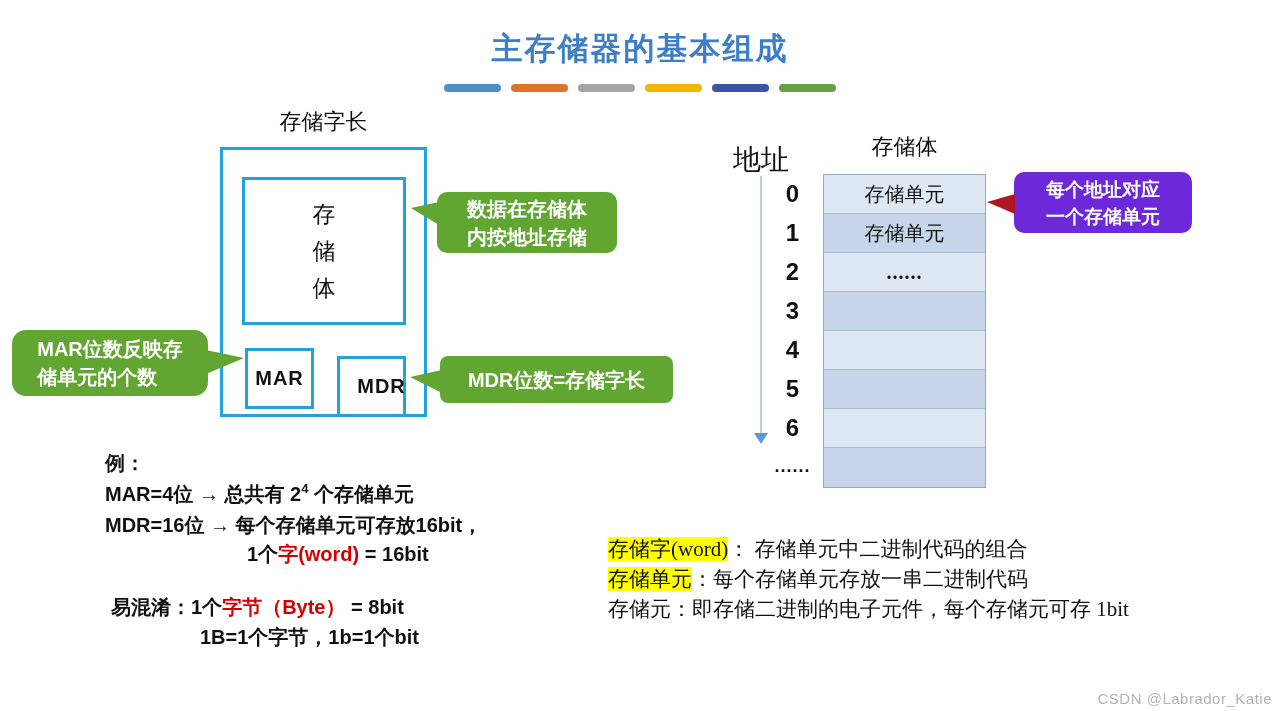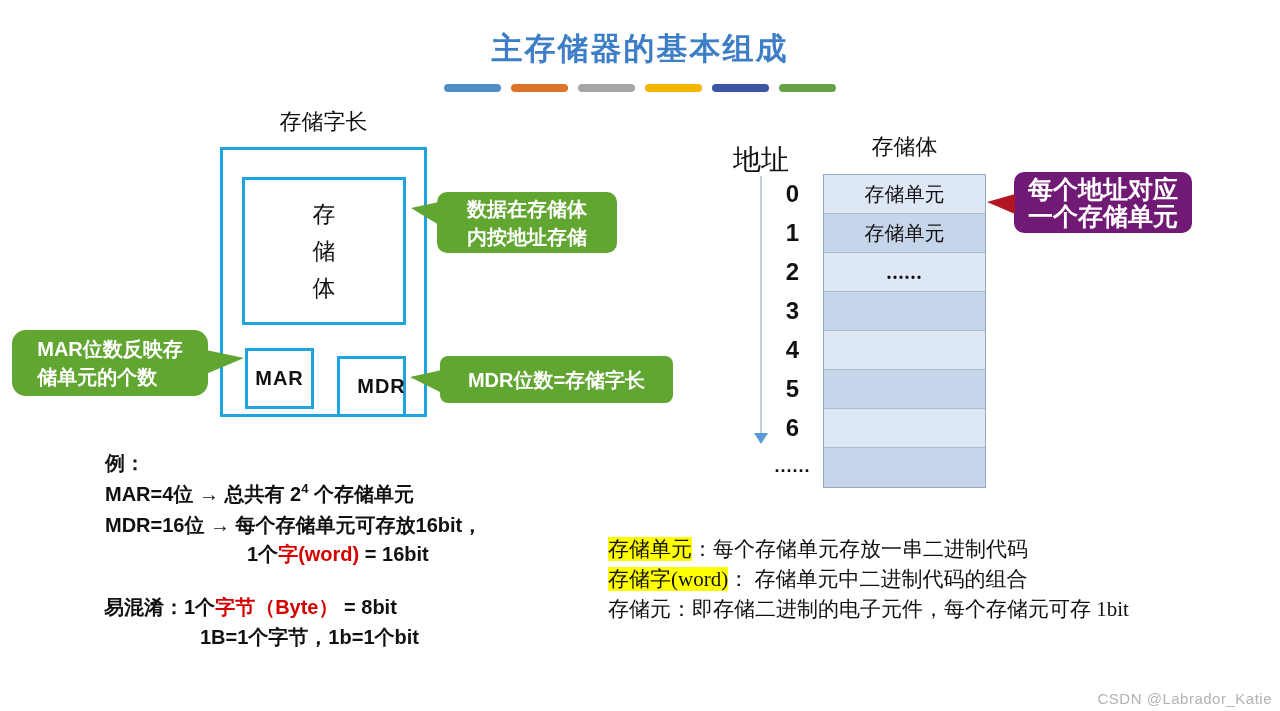--- a/index.html
+++ b/index.html
@@ -37,21 +37,21 @@
     display:flex;align-items:center;justify-content:center;text-align:left;
     font-size:20px;font-weight:600;line-height:28px;
   }
   .callout .tri{position:absolute;width:0;height:0;}
   .co-data{left:437px;top:192px;width:180px;height:61px;}
   .co-data .tri{left:-26px;top:10px;border-top:6px solid transparent;border-bottom:17px solid transparent;border-right:28px solid #61a630;}
   .co-mar{left:12px;top:330px;width:196px;height:66px;border-radius:14px;}
   .co-mar .tri{right:-36px;top:20px;border-top:8px solid transparent;border-bottom:16px solid transparent;border-left:38px solid #61a630;}
   .co-mdr{left:440px;top:356px;width:233px;height:47px;border-radius:8px;}
   .co-mdr .tri{left:-30px;top:14px;border-top:7px solid transparent;border-bottom:16px solid transparent;border-right:32px solid #61a630;}
-  .co-addr{left:1014px;top:172px;width:178px;height:61px;background:#701a75;font-size:25px;font-weight:700;line-height:27px;text-align:center;}
+  .co-addr{left:1014px;top:172px;width:178px;height:61px;background:#6d28d9;font-size:19px;font-weight:700;line-height:27px;text-align:center;}
   .co-addr .tri{left:-27px;top:22px;border-top:8px solid transparent;border-bottom:12px solid transparent;border-right:28px solid #b11723;}
 
   
   .addr-header{left:733px;top:141px;font-size:28px;color:#111;}
   .addr-line{left:760px;top:176px;width:2px;height:258px;background:#c3cedd;}
   .addr-arrowhead{left:754px;top:433px;width:0;height:0;border-left:7px solid transparent;border-right:7px solid transparent;border-top:11px solid #5b9bd5;}
   .addr-col{left:770px;top:174px;width:45px;display:flex;flex-direction:column;}
   .addr-col .arow{height:39px;display:flex;align-items:center;justify-content:center;
     font-size:24px;font-weight:700;color:#111;}
   .addr-col .arow:last-child{font-size:18px;letter-spacing:1px;}
@@ -151,30 +151,30 @@
 </div>
 
 <div class="abs ex" style="left:105px;top:450px;">例：</div>
 <div class="abs ex" style="left:105px;top:481px;">
   <span>MAR=4位 → 总共有 2</span><sup>4</sup><span> 个存储单元</span>
 </div>
 <div class="abs ex" style="left:105px;top:512px;">MDR=16位 → 每个存储单元可存放16bit，</div>
 <div class="abs ex" style="left:247px;top:541px;">
   <span>1个</span><span class="red">字(word)</span><span> = 16bit</span>
 </div>
-<div class="abs ex" style="left:104px;top:594px;">
+<div class="abs ex" style="left:111px;top:594px;">
   <span>易混淆：1个</span><span class="red">字节（Byte）</span><span> = 8bit</span>
 </div>
 <div class="abs ex" style="left:200px;top:624px;">1B=1个字节，1b=1个bit</div>
 
 <div class="abs defs">
   <div class="dline">
-    <span class="hl">存储单元</span><span>：每个存储单元存放一串二进制代码</span>
+    <span class="hl">存储字(word)</span><span>：  存储单元中二进制代码的组合</span>
   </div>
   <div class="dline">
-    <span class="hl">存储字(word)</span><span>：  存储单元中二进制代码的组合</span>
+    <span class="hl">存储单元</span><span>：每个存储单元存放一串二进制代码</span>
   </div>
   <div class="dline">
     <span>存储元：</span><span>即存储二进制的电子元件，每个存储元可存 1bit</span>
   </div>
 </div>
 
 <div class="abs watermark">CSDN @Labrador_Katie</div>
 
 </body></html>

